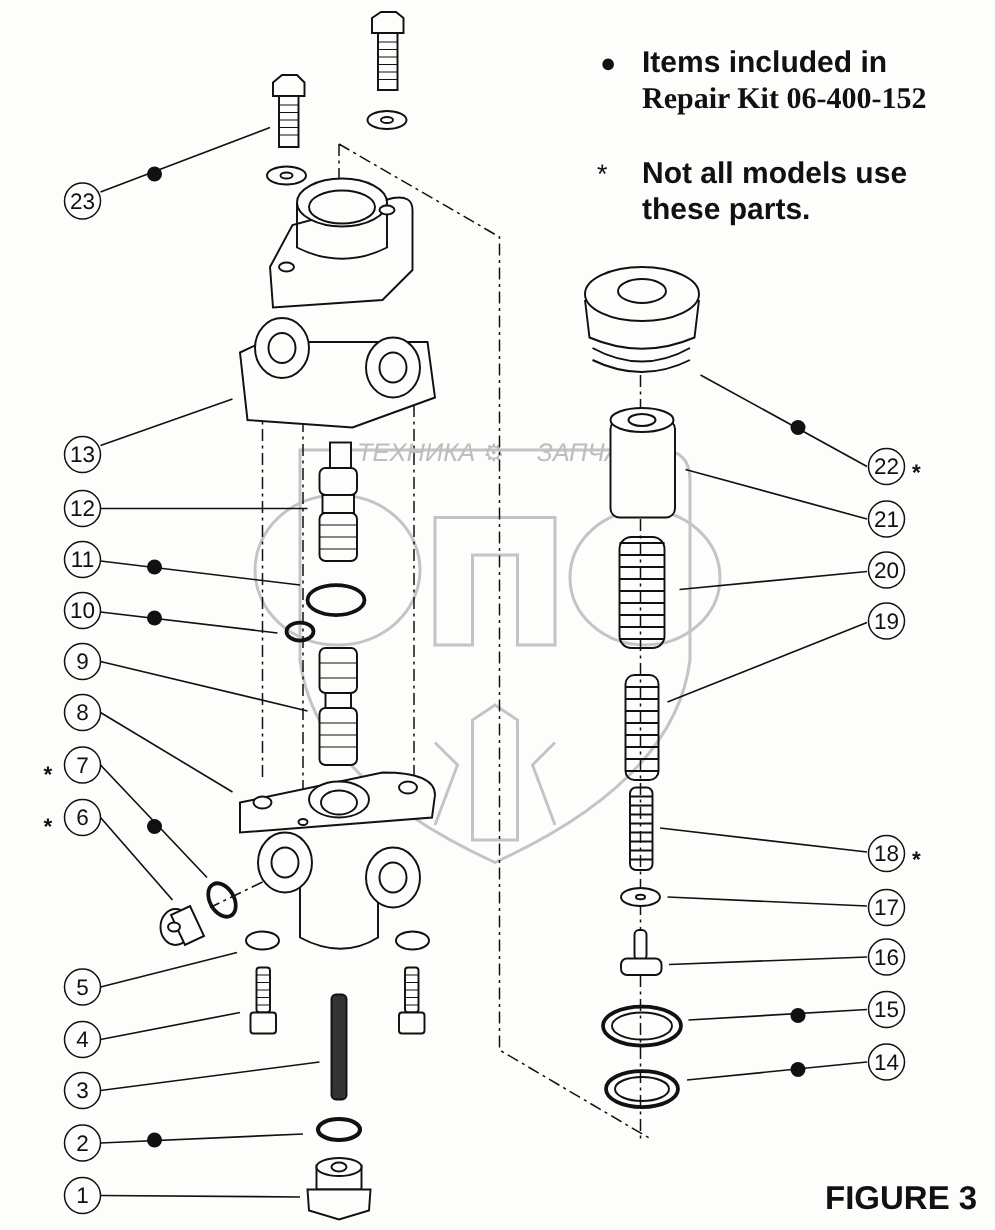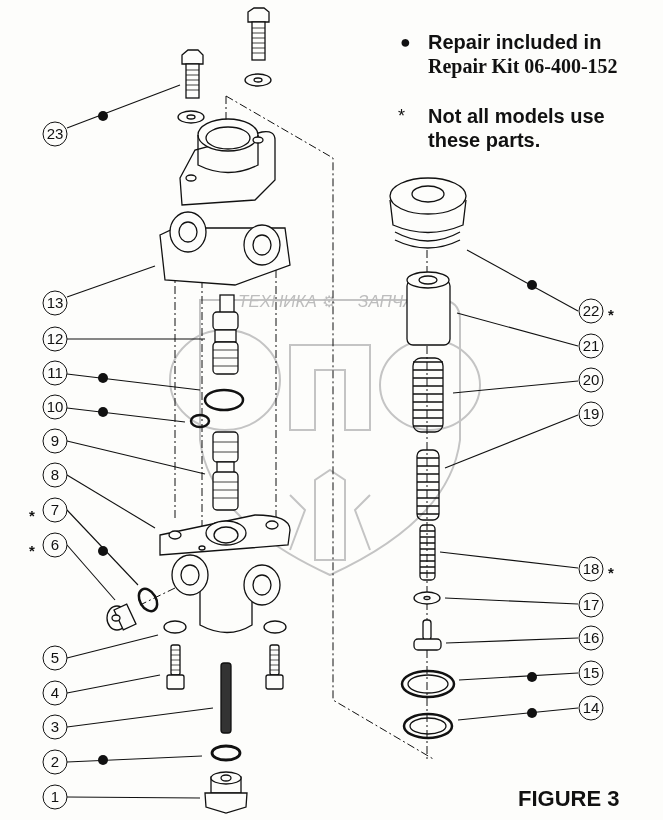--- a/index.html
+++ b/index.html
@@ -2,21 +2,21 @@
 <html><head>
 <meta charset="utf-8">
 <style>
   html, body { margin: 0; padding: 0; background: #fdfdfb; }
   body { width: 663px; height: 820px; position: relative; overflow: hidden;
          font-family: "Liberation Sans", sans-serif; }
   #canvas { position: absolute; left: 0; top: 0; }
   .legend { position: absolute; font-weight: bold; color: #111; font-size: 20px; line-height: 24px; }
   .legend .sym { position: absolute; left: 0; }
   .legend .txt { position: absolute; left: 44px; white-space: nowrap; }
-  #figure-title { position: absolute; left: 518px; top: 786px; font-size: 22px; font-weight: bold; color: #111; white-space: nowrap; }
+  #figure-title { position: absolute; left: 550px; top: 786px; font-size: 22px; font-weight: bold; color: #111; white-space: nowrap; }
   .callout text { font-family: "Liberation Sans", sans-serif; font-size: 15px; fill: #111; }
   .wm text { font-family: "Liberation Sans", sans-serif; }
 </style>
 </head>
 <body>
 
 <svg id="canvas" width="663" height="820" viewBox="0 0 663 820">
 
   <g class="wm" stroke="#c4c4c4" fill="none" stroke-width="2">
     <path d="M200 300 L440 300 Q460 300 460 320 L460 440 Q450 520 330 575 Q210 520 200 440 Z"></path>
@@ -310,21 +310,21 @@
       </g>
     <g>
         <circle cx="591" cy="708" r="12" fill="#fdfdfb" stroke="#111"></circle>
         <text x="591" y="713" text-anchor="middle">14</text>
       </g>
   </g>
 </svg>
 
 <div class="legend" style="left:400px; top:30px; width:260px; height:50px;">
   <span class="sym" style="top:0; font-size:18px;">●</span>
-  <span class="txt" style="top:0; left:28px;">Repair included in</span>
+  <span class="txt" style="top:0; left:28px;">Items included in</span>
   <span class="txt" style="top:24px; left:28px;font-family:Liberation Serif, serif;">Repair Kit 06-400-152</span>
 </div>
 <div class="legend" style="left:398px; top:104px; width:260px; height:50px;">
   <span class="sym" style="top:0; font-weight:normal; font-size:18px;">*</span>
   <span class="txt" style="top:24px; left:30px;">these parts.</span>
   <span class="txt" style="top:0; left:30px;">Not all models use</span>
 </div>
 
 <div id="figure-title">FIGURE 3</div>
 

